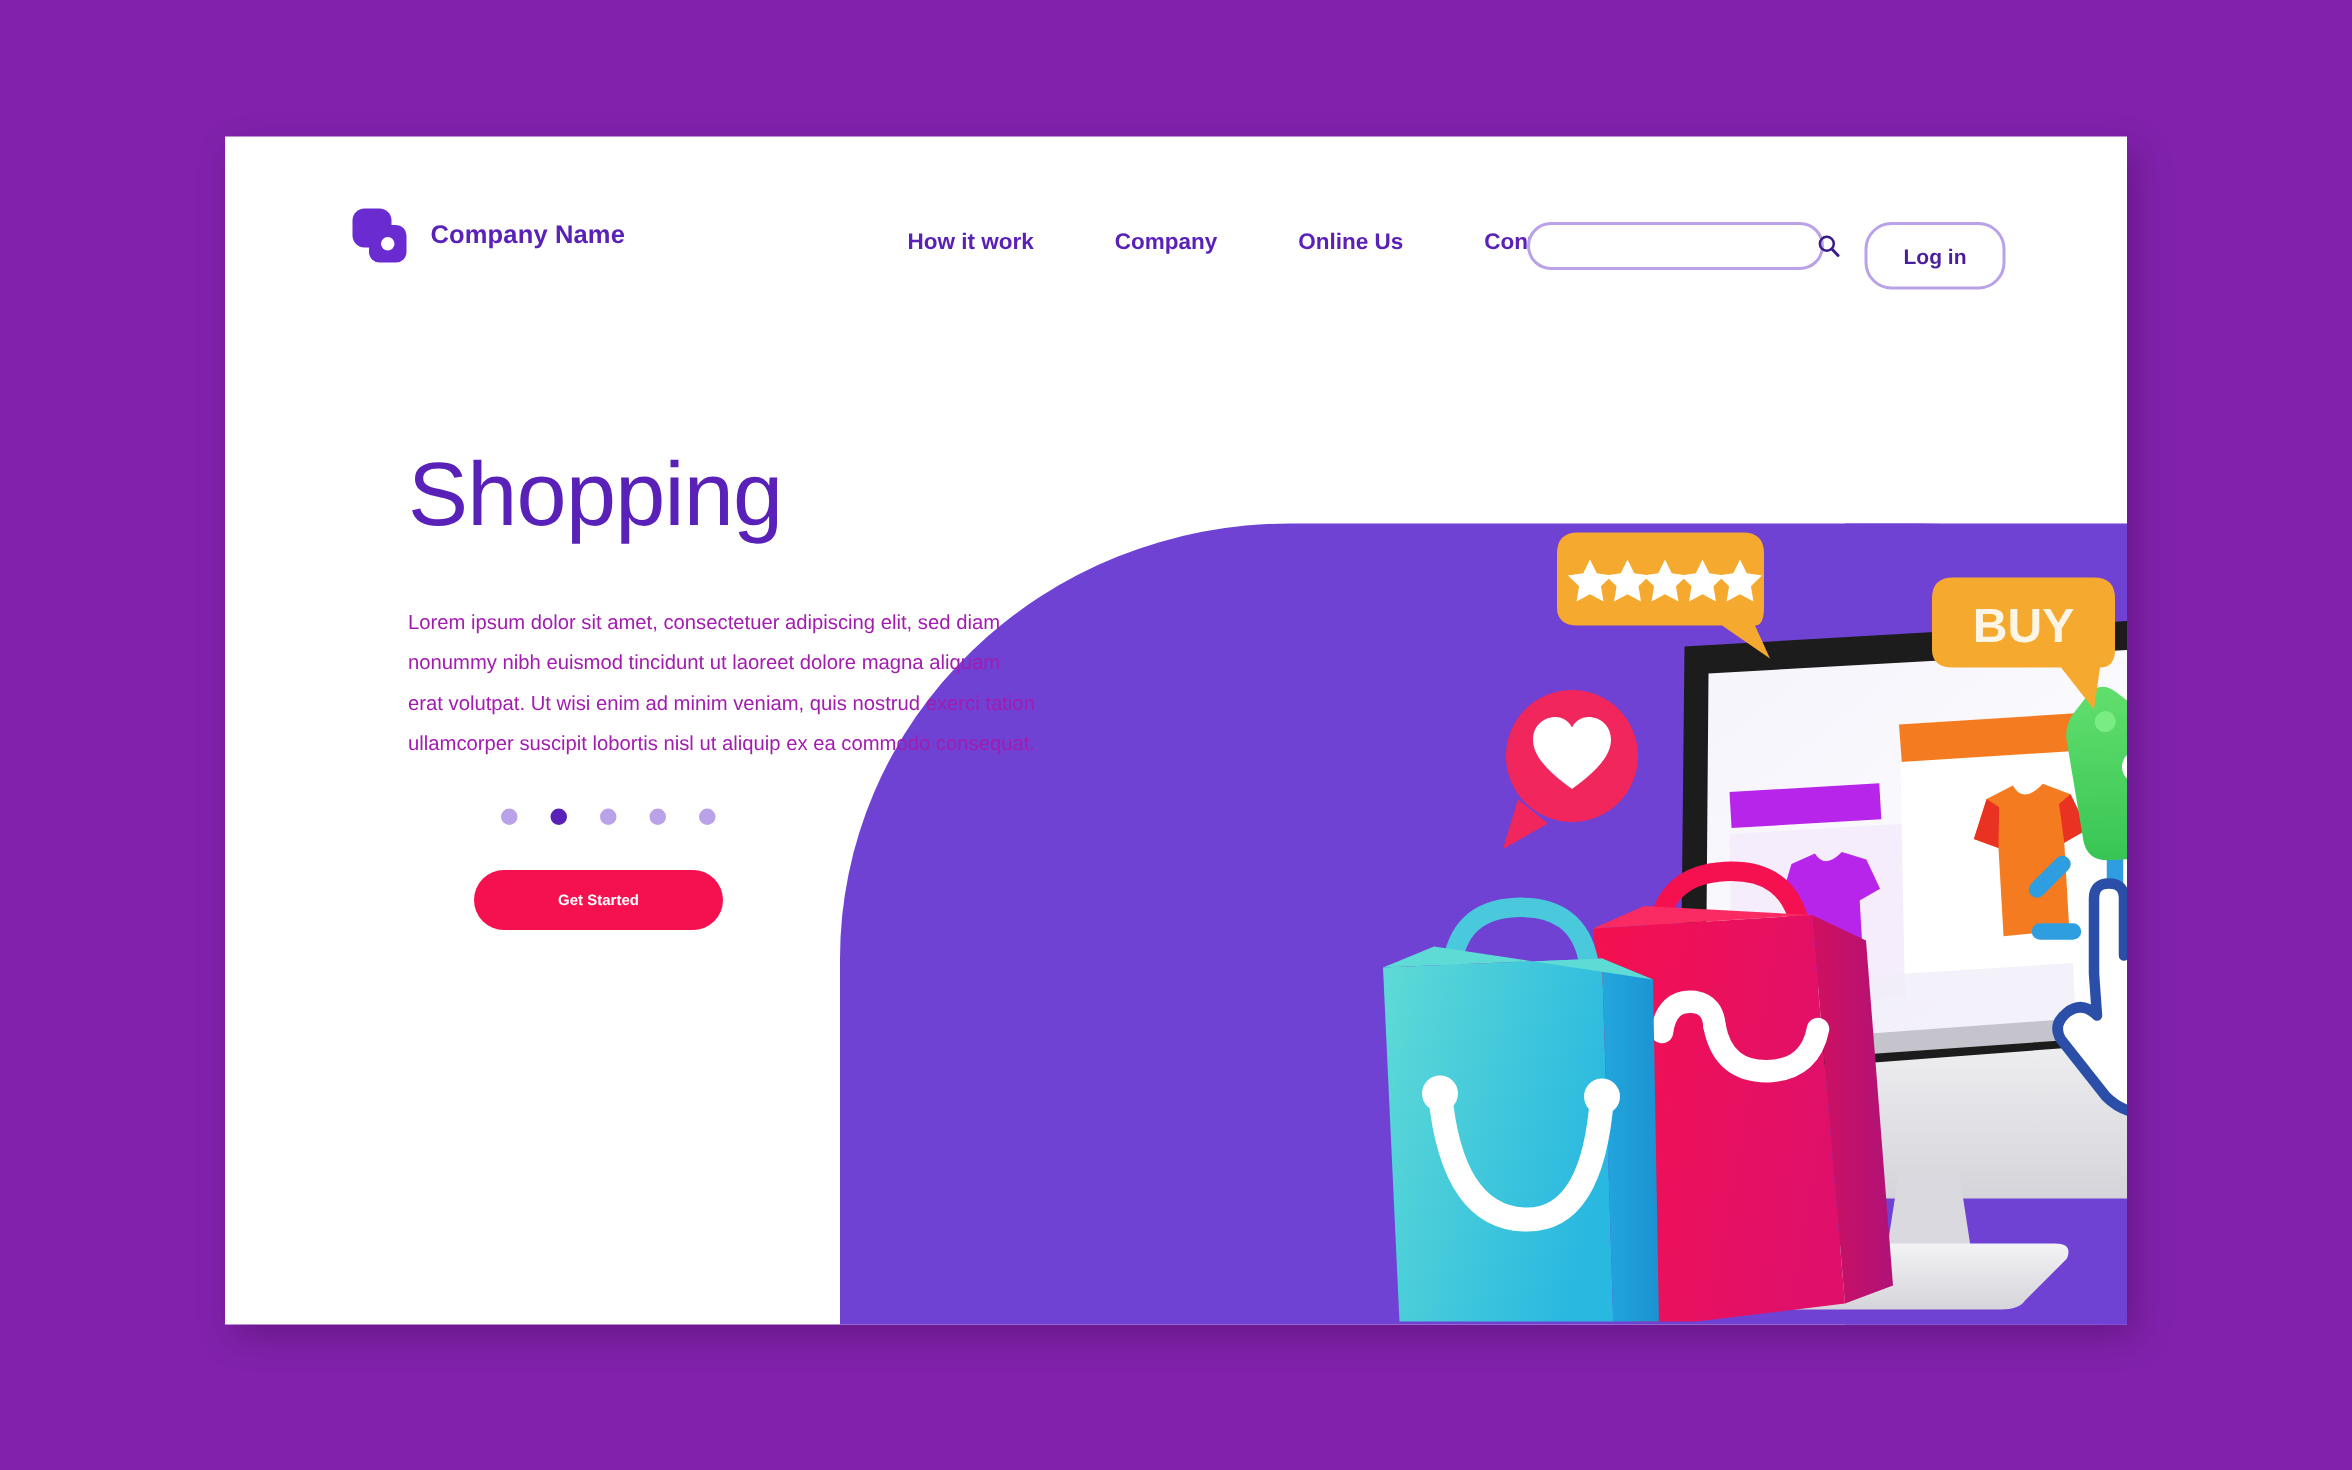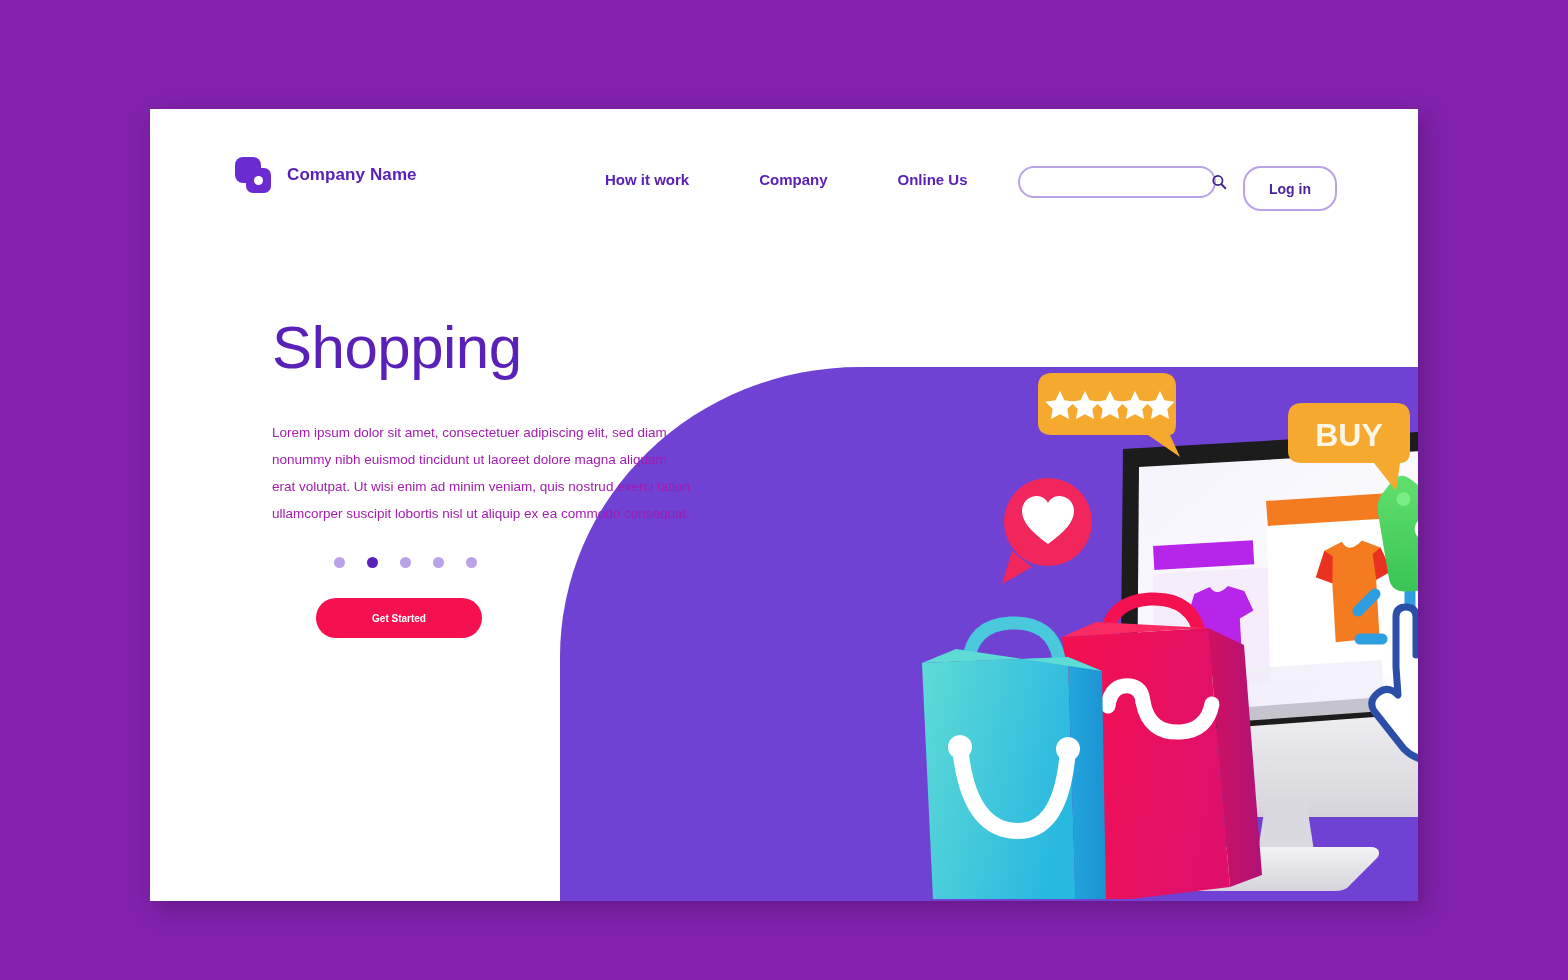--- a/index.html
+++ b/index.html
@@ -20,21 +20,21 @@
   #stage {
     position: absolute;
     inset: 0;
     background: #8222ac;
   }
 
   
   #card {
     position: absolute;
     left: 150px;
-    top: 109px;
+    top: 91px;
     width: 1268px;
     height: 792px;
     background: #ffffff;
     overflow: hidden;
     box-shadow: 6px 8px 22px rgba(40,0,60,0.30);
   }
 
   
   .blob {
     position: absolute;
@@ -107,21 +107,21 @@
     font-weight: bold;
     letter-spacing: .1px;
   }
 
   .nav {
     position: absolute;
     left: 455px;
     top: 56px;
     display: flex;
     align-items: center;
-    gap: 16px;
+    gap: 0px;
   }
   .nav a {
     color: #5a21b8;
     font-size: 15px;
     font-weight: bold;
     text-decoration: none;
     padding: 6px 0;
     margin-right: 54px;
     white-space: nowrap;
   }

